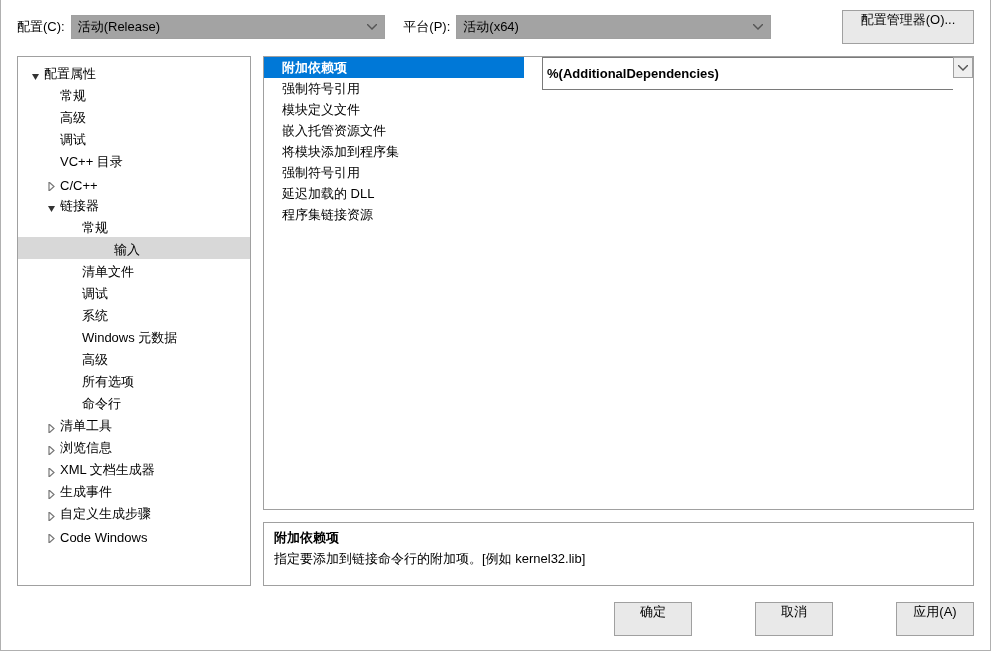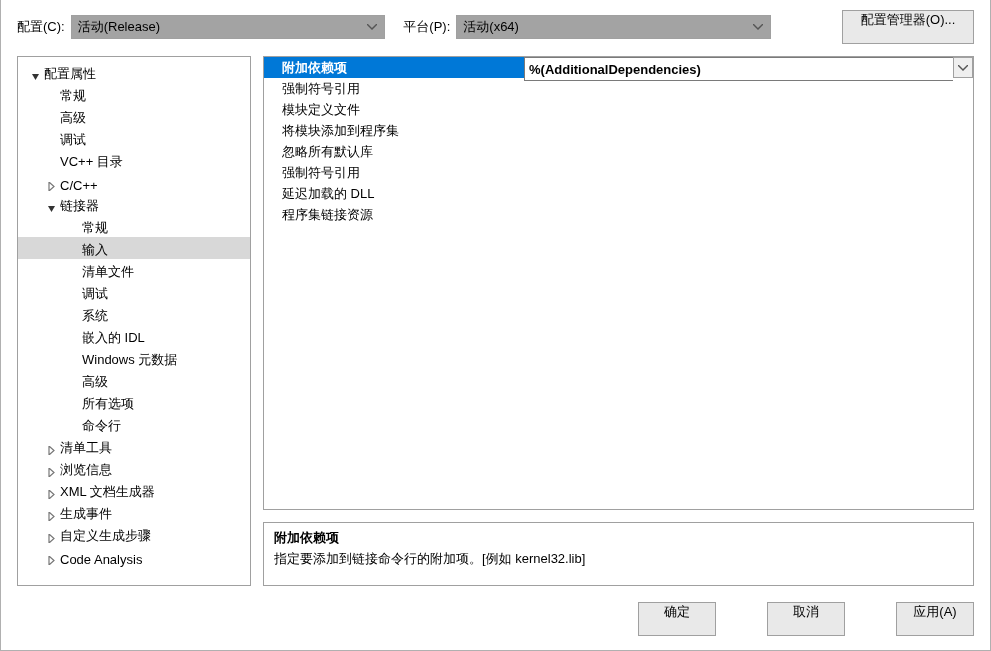--- a/index.html
+++ b/index.html
@@ -78,20 +78,21 @@
   }
   .tree-row {
     display: flex;
     align-items: flex-end;
     height: 22px;
     padding-left: 8px;
     white-space: nowrap;
   }
   .tree-row.selected {
     background: #d8d8d8;
+    gap: 32px;
   }
   .arrow {
     width: 14px; height:14px;
     display: inline-flex; align-items: center; justify-content:center;
     margin-right: 2px;
     flex-shrink: 0;
   }
   .indent-0 { padding-left: 10px; }
   .indent-1 { padding-left: 26px; }
   .indent-2 { padding-left: 48px; }
@@ -130,41 +131,42 @@
     font-weight: 600;
   }
   .grid-row.selected .grid-label {
     background: #0078d7;
     color: #fff;
     font-weight: 600;
   }
   .grid-row.selected .grid-value {
     border: 1px solid #7a7a7a;
     border-right: none;
-    height: 24px;
+    height: 33px;
+    margin-left: 18px;
   }
   .grid-dd {
     width: 20px; height: 21px;
     border: 1px solid #a0a0a0;
     background: #efefef;
     display: flex; align-items: center; justify-content: center;
   }
   .desc-panel {
     border: 1px solid #a0a0a0;
     border-top: 1px solid #a0a0a0;
     margin-top: 12px;
     padding: 6px 10px;
     height: 64px;
   }
   .desc-title { font-weight: 700; margin-bottom: 3px; }
   
   .bottom {
     display: flex;
     justify-content: flex-end;
-    gap: 8px;
+    gap: 20px;
     padding: 10px 16px 14px 16px;
   }
   .bottom .btn { min-width: 78px; }
   svg { display: block; }
 </style>
 </head>
 <body>
 
 <div class="window">
 
@@ -253,24 +255,20 @@
           <div class="tree-row indent-2">
             <span class="arrow"></span>
             <span>调试</span>
           </div>
           <div class="tree-row indent-2">
             <span class="arrow"></span>
             <span>系统</span>
           </div>
           <div class="tree-row indent-2">
             <span class="arrow"></span>
-            <span>嵌入的 IDL</span>
-          </div>
-          <div class="tree-row indent-2">
-            <span class="arrow"></span>
             <span>Windows 元数据</span>
           </div>
           <div class="tree-row indent-2">
             <span class="arrow"></span>
             <span>高级</span>
           </div>
           <div class="tree-row indent-2">
             <span class="arrow"></span>
             <span>所有选项</span>
           </div>
@@ -317,21 +315,21 @@
               </svg>
             </span>
             <span>自定义生成步骤</span>
           </div>
           <div class="tree-row indent-1">
             <span class="arrow">
               <svg width="9" height="9" viewBox="0 0 9 9">
                 <path d="M2 0 L7 4.5 L2 9 Z" fill="none" stroke="#777" stroke-width="1.2"></path>
               </svg>
             </span>
-            <span>Code Analysis</span>
+            <span>Code Windows</span>
           </div>
         </div>
     </div>
 
     <div class="right-side">
       <div class="grid-panel" id="grid-panel">
           <div class="grid-row selected">
             <div class="grid-label">附加依赖项</div>
             <div class="grid-value">%(AdditionalDependencies)</div>
             <div class="grid-dd">
@@ -344,25 +342,25 @@
           </div>
           <div class="grid-row">
             <div class="grid-label">强制符号引用</div>
             <div class="grid-value"></div>
           </div>
           <div class="grid-row">
             <div class="grid-label">模块定义文件</div>
             <div class="grid-value"></div>
           </div>
           <div class="grid-row">
+            <div class="grid-label">嵌入托管资源文件</div>
+            <div class="grid-value"></div>
+          </div>
+          <div class="grid-row">
             <div class="grid-label">将模块添加到程序集</div>
-            <div class="grid-value"></div>
-          </div>
-          <div class="grid-row">
-            <div class="grid-label">忽略所有默认库</div>
             <div class="grid-value"></div>
           </div>
           <div class="grid-row">
             <div class="grid-label">强制符号引用</div>
             <div class="grid-value"></div>
           </div>
           <div class="grid-row">
             <div class="grid-label">延迟加载的 DLL</div>
             <div class="grid-value"></div>
           </div>

